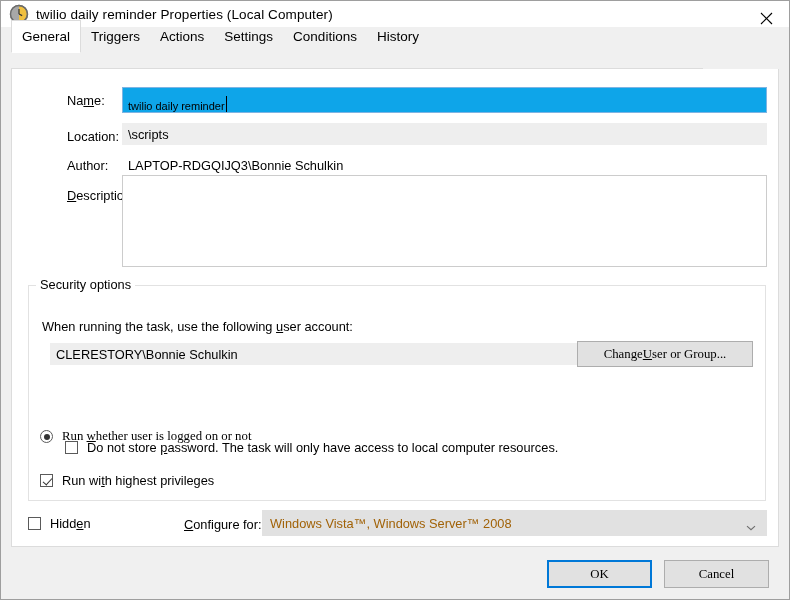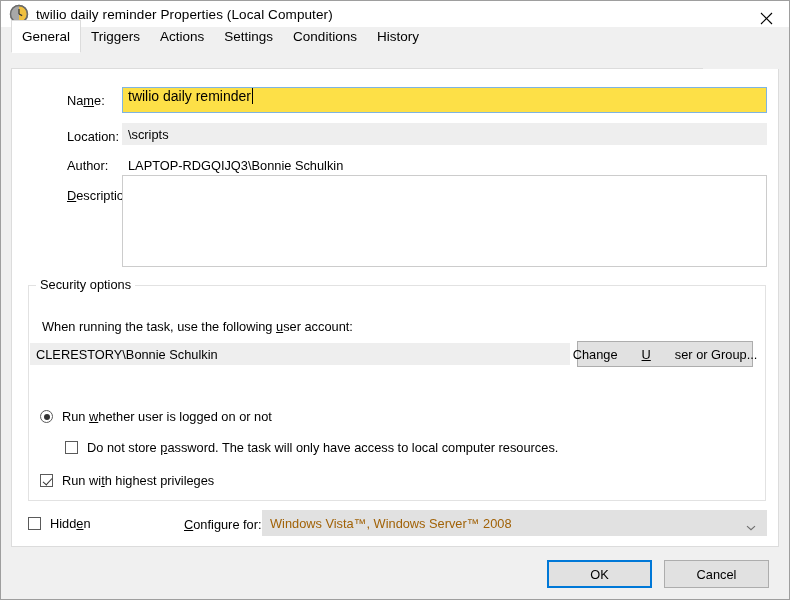--- a/index.html
+++ b/index.html
@@ -120,27 +120,27 @@
     font-size: 12.8px;
     color: #000000;
     white-space: nowrap;
     margin-left: 28px;
   }
   .lbl u { text-decoration: underline; }
   .name-box {
     position: absolute;
     left: 110px; top: 18px;
     width: 645px; height: 26px;
-    background: #fde047;
+    background: #0ea5e9;
     border: 1px solid #7eb4e2;
     box-sizing: border-box;
     display: flex;
-    align-items: flex-start;
+    align-items: flex-end;
     padding-left: 5px;
-    font-size: 14px;
+    font-size: 11px;
   }
 
   
   .ro-field {
     position: absolute;
     background: #eeeeee;
     display: flex;
     align-items: center;
     padding-left: 6px;
     font-size: 12.8px;
@@ -229,29 +229,28 @@
   }
   .row-label { font-size: 12.8px; color: #000; }
   .row-label u { text-decoration: underline; }
 
   
   .btn {
     position: absolute;
     background: #e1e1e1;
     border: 1px solid #adadad;
     box-sizing: border-box;
-    font-family: Liberation Sans, sans-serif;
+    font-family: Liberation Serif, serif;
     font-size: 12.8px;
     color: #000000;
     display: flex;
     align-items: center;
     justify-content: center;
     cursor: default;
     white-space: nowrap;
-    gap: 24px;
   }
   .btn.default {
     background: #e1e1e1;
     border: 2px solid #0078d7;
   }
 
   
   .combo {
     position: absolute;
     background: #e1e1e1;
@@ -336,32 +335,32 @@
     <div class="plain-text" style="left:116px; top:89px;">LAPTOP-RDGQIJQ3\Bonnie Schulkin</div>
 
     <div class="lbl" style="left:27px; top:119px;"><u>D</u><span>escription:</span></div>
     <div class="desc-box"></div>
 
     <div class="group"></div>
     <div class="group-title">Security options</div>
 
     <div class="plain-text" style="left:30px; top:250px;"><span>When running the task, use the following </span><u>u</u><span>ser account:</span></div>
 
-    <div class="ro-field" style="left:18px; top:274px; width:540px; height:22px;">
+    <div class="ro-field" style="left:38px; top:274px; width:540px; height:22px;">
       <span>CLERESTORY\Bonnie Schulkin</span>
     </div>
 
     <div class="btn" style="left:565px; top:272px; width:176px; height:26px;">
       <span>Change </span>
         <u>U</u>
         <span>ser or Group...</span>
     </div>
 
 
-    <div class="radio-row" style="left:28px; top:340px;">
+    <div class="radio-row" style="left:28px; top:360px;font-family:Liberation Serif, serif;">
       <span class="radio checked"></span>
       <span class="row-label"><span>Run </span><u>w</u><span>hether user is logged on or not</span></span>
     </div>
 
     <div class="check-row" style="left:53px; top:371px;">
       <span class="checkbox"></span>
       <span class="row-label"><span>Do not store </span><u>p</u><span>assword.  The task will only have access to local computer resources.</span></span>
     </div>
 
     <div class="check-row" style="left:28px; top:404px;">

